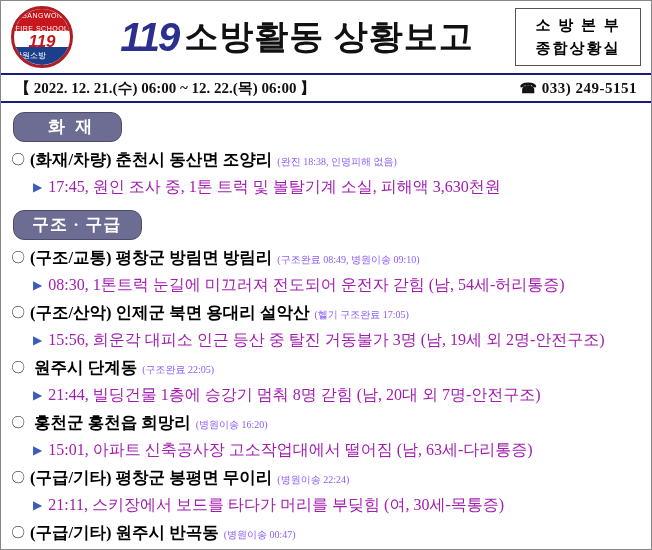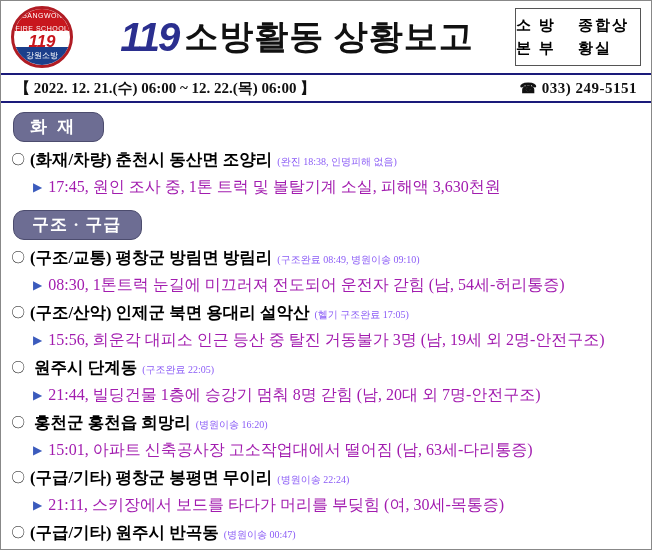--- a/index.html
+++ b/index.html
@@ -70,21 +70,20 @@
     left: 0; bottom: 0;
     width: 100%;
     height: 18px;
     background: #1b3f8b;
     border-radius: 0 0 28px 28px;
   }
   .emblem .arc-bottom span {
     display: block;
     color: #fff;
     font-size: 8px;
-    text-align: center;
     line-height: 18px;
     font-family: "Liberation Sans", sans-serif;
   }
   .emblem .mid {
     position: absolute;
     left: 0; top: 20px;
     width: 100%;
     height: 26px;
     text-align: center;
     color: #c8161d;
@@ -118,21 +117,21 @@
     letter-spacing: 1px;
     color: #111111;
   }
   .hq-box {
     flex: 0 0 auto;
     width: 124px;
     height: 56px;
     border: 1px solid #555;
     margin-right: 6px;
     display: flex;
-    flex-direction: row;
+    flex-direction: column;
     align-items: center;
     justify-content: center;
     font-size: 15px;
     font-weight: bold;
     letter-spacing: 2px;
     line-height: 23px;
   }
 
   
   .datebar {
@@ -164,21 +163,21 @@
 
   
   .section-head {
     margin: 9px 0 4px 12px;
     display: inline-block;
     background: #6b6b8f;
     color: #ffffff;
     font-size: 17px;
     font-weight: bold;
     border-radius: 11px;
-    padding: 2px 26px 3px 16px;
+    padding: 2px 26px 3px 34px;
     letter-spacing: 3px;
     border: 1px solid #4c4c6e;
   }
   .section-head.fire {
     background: #6d6d93;
   }
   .section-head.rescue {
     background: #6d6d93;
     letter-spacing: 1px;
     padding: 2px 20px 3px 18px;

